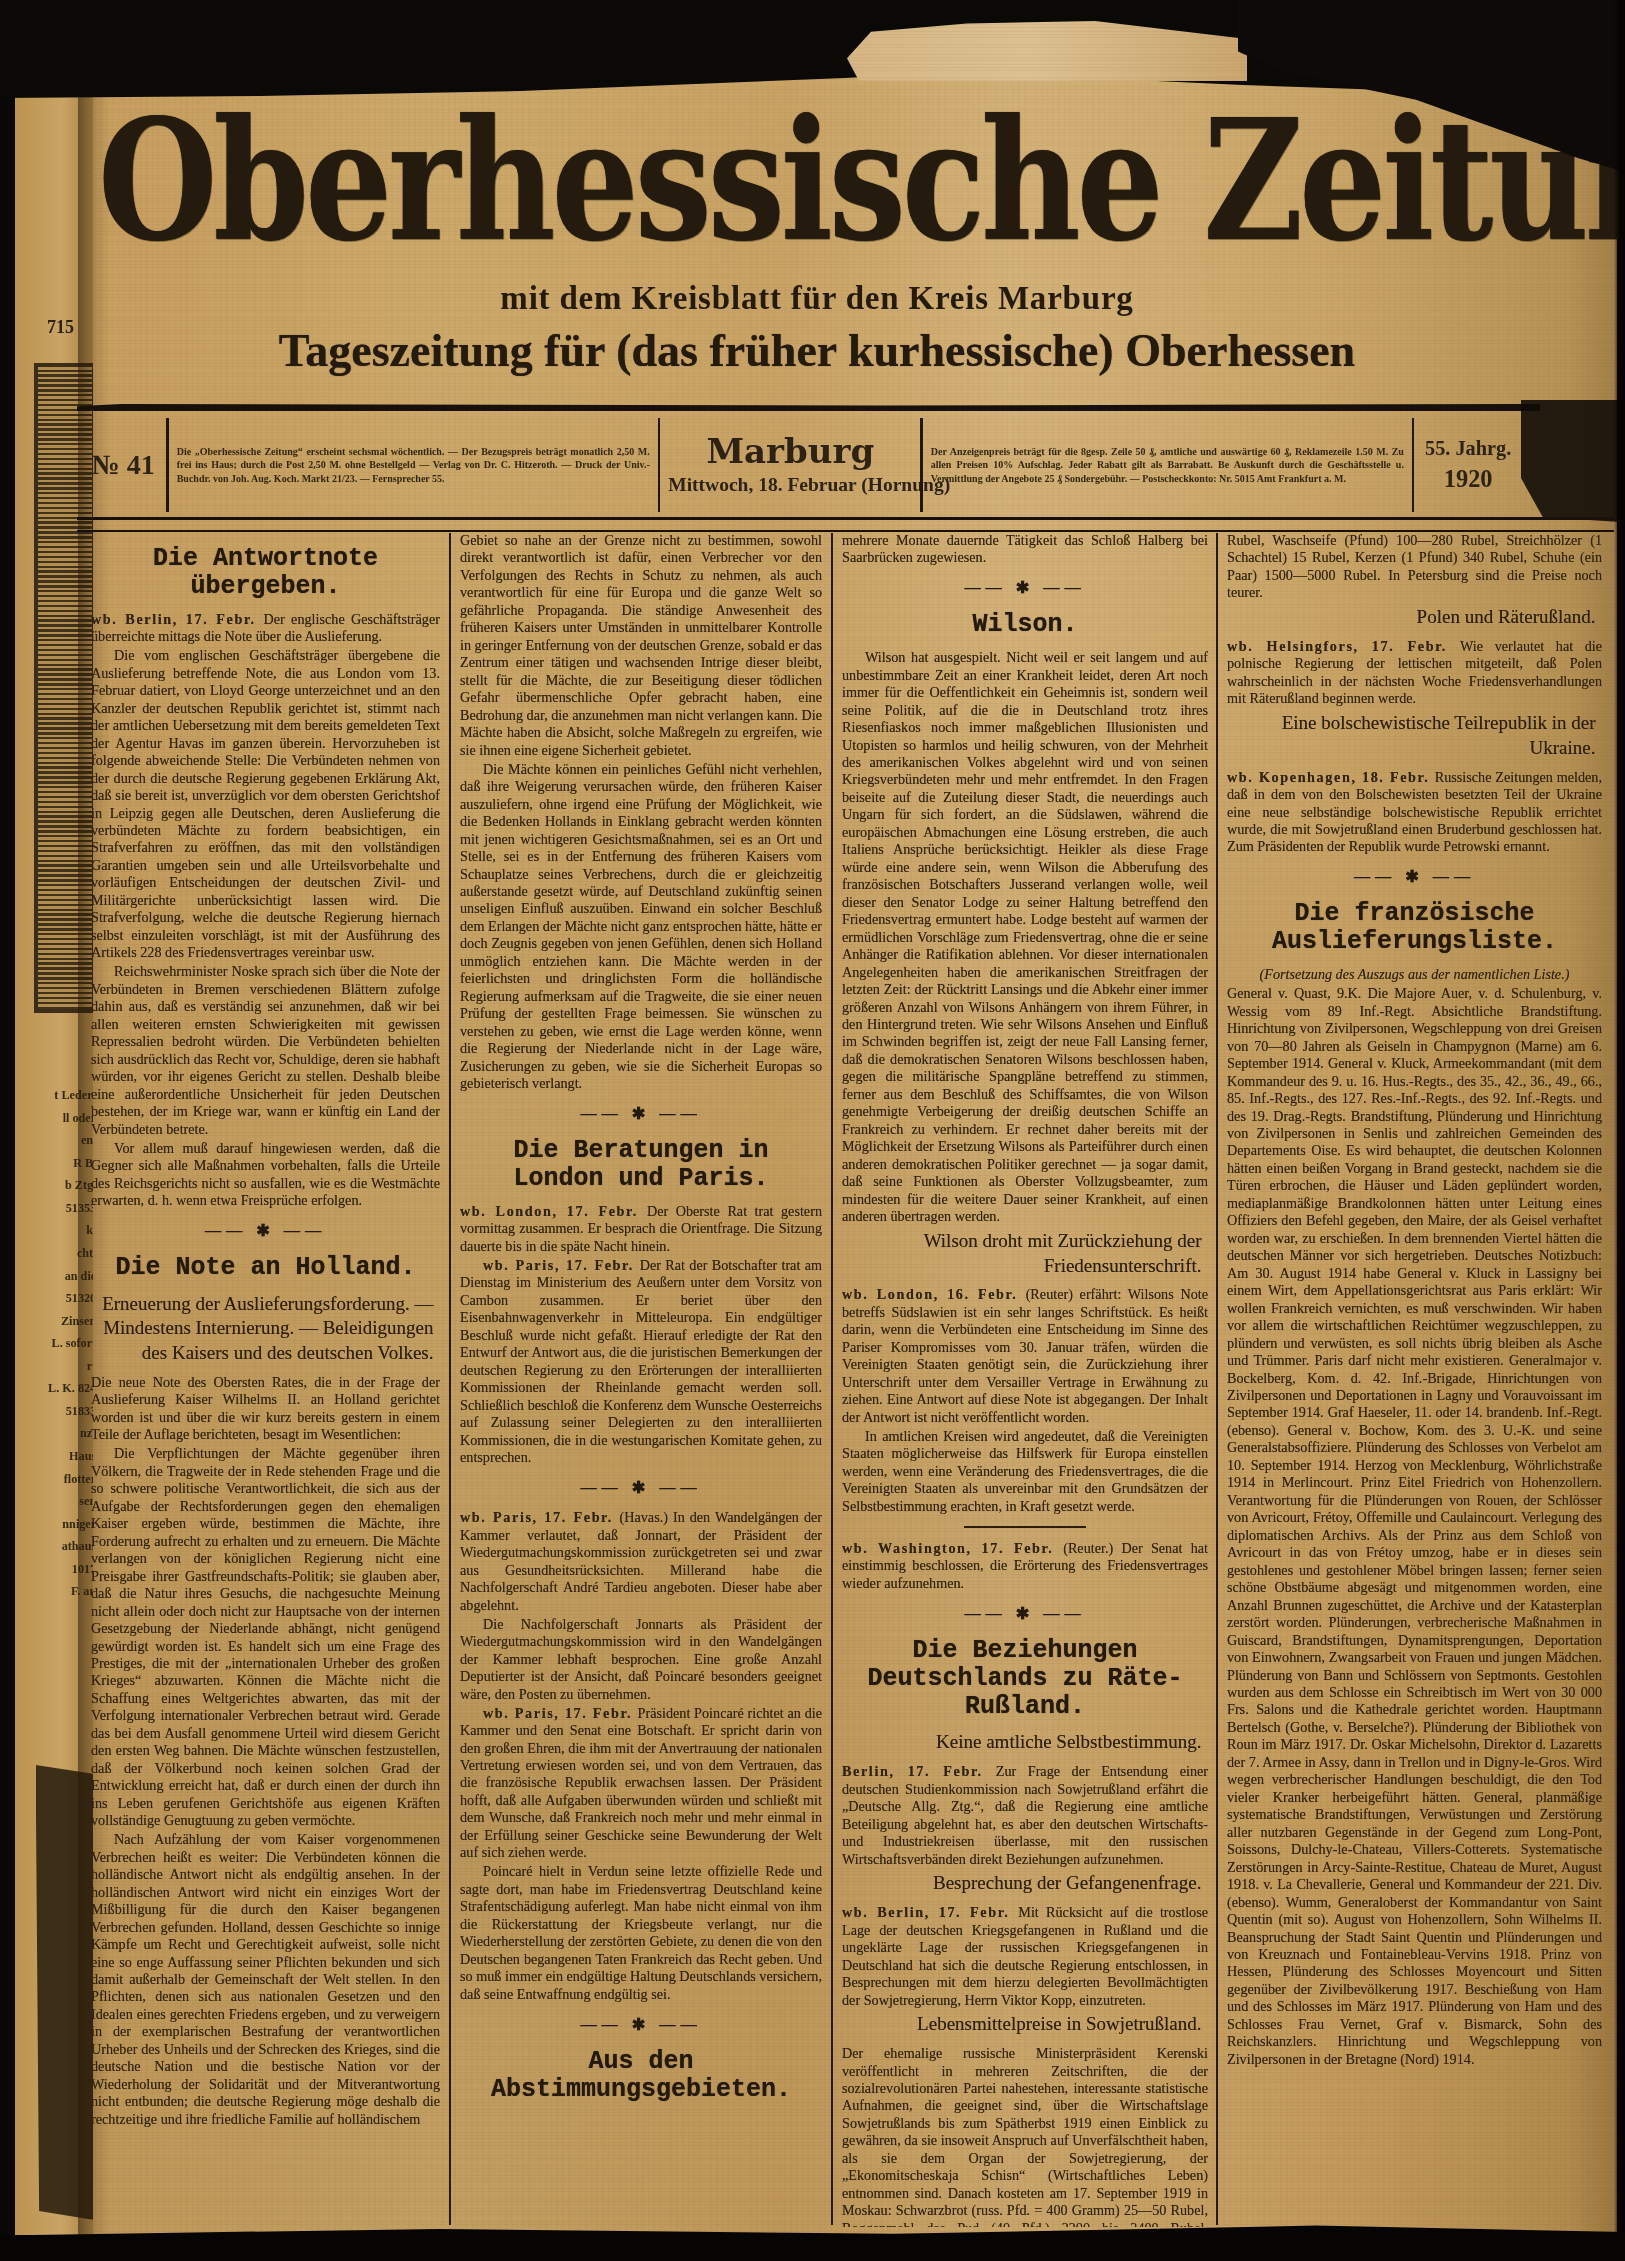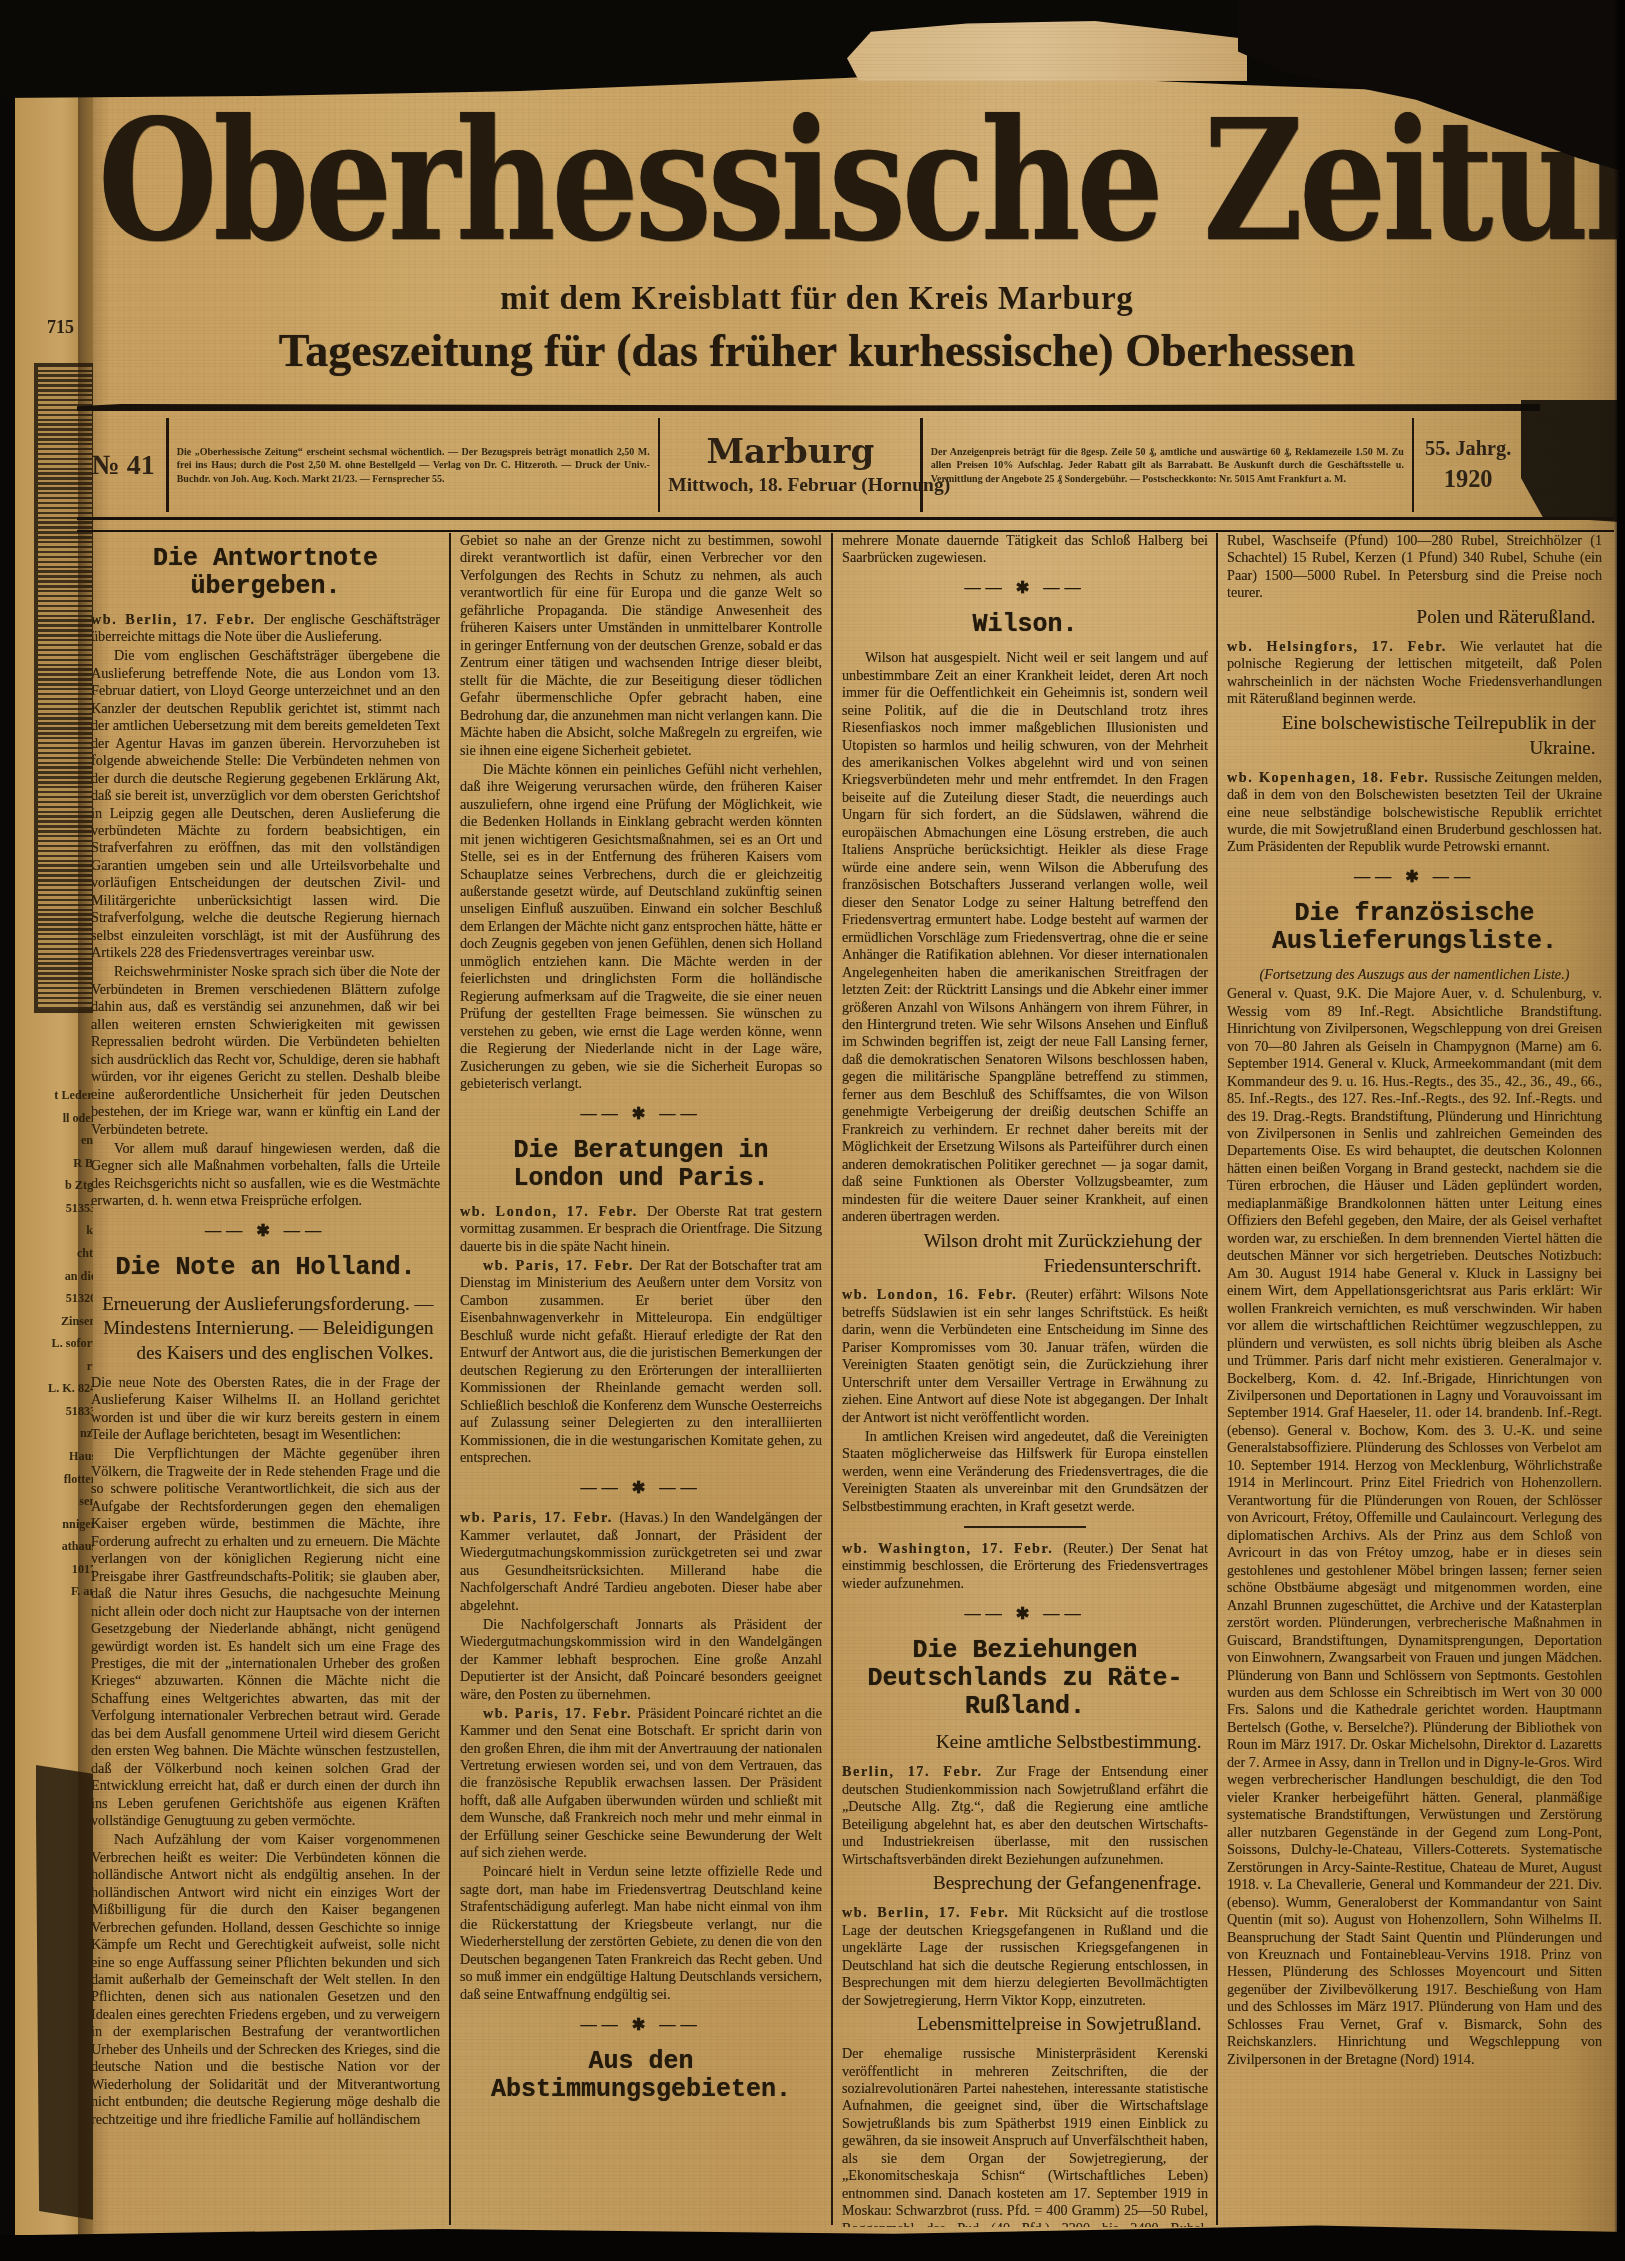--- a/index.html
+++ b/index.html
@@ -155,21 +155,21 @@
   <div class="colrule" style="left:1216px;"></div>
 
   <div class="col" style="left:91px;width:349px;">
       <div class="sec-headline">Die Antwortnote übergeben.</div>
       <div class="sec-para noindent"><span class="dateline">wb. Berlin, 17. Febr. </span>Der englische Geschäftsträger überreichte mittags die Note über die Auslieferung.</div>
       <div class="sec-para">Die vom englischen Geschäftsträger übergebene die Auslieferung betreffende Note, die aus London vom 13. Februar datiert, von Lloyd George unterzeichnet und an den Kanzler der deutschen Republik gerichtet ist, stimmt nach der amtlichen Uebersetzung mit dem bereits gemeldeten Text der Agentur Havas im ganzen überein. Hervorzuheben ist folgende abweichende Stelle: Die Verbündeten nehmen von der durch die deutsche Regierung gegebenen Erklärung Akt, daß sie bereit ist, unverzüglich vor dem obersten Gerichtshof in Leipzig gegen alle Deutschen, deren Auslieferung die verbündeten Mächte zu fordern beabsichtigen, ein Strafverfahren zu eröffnen, das mit den vollständigen Garantien umgeben sein und alle Urteilsvorbehalte und vorläufigen Entscheidungen der deutschen Zivil- und Militärgerichte unberücksichtigt lassen wird. Die Strafverfolgung, welche die deutsche Regierung hiernach selbst einzuleiten vorschlägt, ist mit der Ausführung des Artikels 228 des Friedensvertrages vereinbar usw.</div>
       <div class="sec-para">Reichswehrminister Noske sprach sich über die Note der Verbündeten in Bremen verschiedenen Blättern zufolge dahin aus, daß es verständig sei anzunehmen, daß wir bei allen weiteren ernsten Schwierigkeiten mit gewissen Repressalien bedroht würden. Die Verbündeten behielten sich ausdrücklich das Recht vor, Schuldige, deren sie habhaft würden, vor ihr eigenes Gericht zu stellen. Deshalb bleibe eine außerordentliche Unsicherheit für jeden Deutschen bestehen, der im Kriege war, wann er künftig ein Land der Verbündeten betrete.</div>
       <div class="sec-para">Vor allem muß darauf hingewiesen werden, daß die Gegner sich alle Maßnahmen vorbehalten, falls die Urteile des Reichsgerichts nicht so ausfallen, wie es die Westmächte erwarten, d. h. wenn etwa Freisprüche erfolgen.</div>
       <div class="sec-star">—— ✱ ——</div>
       <div class="sec-headline">Die Note an Holland.</div>
-      <div class="sec-kicker">Erneuerung der Auslieferungsforderung. — Mindestens Internierung. — Beleidigungen des Kaisers und des englischen Volkes.</div>
+      <div class="sec-kicker">Erneuerung der Auslieferungsforderung. — Mindestens Internierung. — Beleidigungen des Kaisers und des deutschen Volkes.</div>
       <div class="sec-para noindent">Die neue Note des Obersten Rates, die in der Frage der Auslieferung Kaiser Wilhelms II. an Holland gerichtet worden ist und über die wir kurz bereits gestern in einem Teile der Auflage berichteten, besagt im Wesentlichen:</div>
       <div class="sec-para">Die Verpflichtungen der Mächte gegenüber ihren Völkern, die Tragweite der in Rede stehenden Frage und die so schwere politische Verantwortlichkeit, die sich aus der Aufgabe der Rechtsforderungen gegen den ehemaligen Kaiser ergeben würde, bestimmen die Mächte, ihre Forderung aufrecht zu erhalten und zu erneuern. Die Mächte verlangen von der königlichen Regierung nicht eine Preisgabe ihrer Gastfreundschafts-Politik; sie glauben aber, daß die Natur ihres Gesuchs, die nachgesuchte Meinung nicht allein oder doch nicht zur Hauptsache von der internen Gesetzgebung der Niederlande abhängt, nicht genügend gewürdigt worden ist. Es handelt sich um eine Frage des Prestiges, die mit der „internationalen Urheber des großen Krieges“ abzuwarten. Können die Mächte nicht die Schaffung eines Weltgerichtes abwarten, das mit der Verfolgung internationaler Verbrechen betraut wird. Gerade das bei dem Ausfall genommene Urteil wird diesem Gericht den ersten Weg bahnen. Die Mächte wünschen festzustellen, daß der Völkerbund noch keinen solchen Grad der Entwicklung erreicht hat, daß er durch einen der durch ihn ins Leben gerufenen Gerichtshöfe aus eigenen Kräften vollständige Genugtuung zu geben vermöchte.</div>
       <div class="sec-para">Nach Aufzählung der vom Kaiser vorgenommenen Verbrechen heißt es weiter: Die Verbündeten können die holländische Antwort nicht als endgültig ansehen. In der holländischen Antwort wird nicht ein einziges Wort der Mißbilligung für die durch den Kaiser begangenen Verbrechen gefunden. Holland, dessen Geschichte so innige Kämpfe um Recht und Gerechtigkeit aufweist, solle nicht eine so enge Auffassung seiner Pflichten bekunden und sich damit außerhalb der Gemeinschaft der Welt stellen. In den Pflichten, denen sich aus nationalen Gesetzen und den Idealen eines gerechten Friedens ergeben, und zu verweigern in der exemplarischen Bestrafung der verantwortlichen Urheber des Unheils und der Schrecken des Krieges, sind die deutsche Nation und die bestische Nation vor der Wiederholung der Solidarität und der Mitverantwortung nicht entbunden; die deutsche Regierung möge deshalb die rechtzeitige und ihre friedliche Familie auf holländischem</div>
     </div>
   <div class="col" style="left:460px;width:362px;">
       <div class="sec-para noindent">Gebiet so nahe an der Grenze nicht zu bestimmen, sowohl direkt verantwortlich ist dafür, einen Verbrecher vor den Verfolgungen des Rechts in Schutz zu nehmen, als auch verantwortlich für eine für Europa und die ganze Welt so gefährliche Propaganda. Die ständige Anwesenheit des früheren Kaisers unter Umständen in unmittelbarer Kontrolle in geringer Entfernung von der deutschen Grenze, sobald er das Zentrum einer tätigen und wachsenden Intrige dieser bleibt, stellt für die Mächte, die zur Beseitigung dieser tödlichen Gefahr übermenschliche Opfer gebracht haben, eine Bedrohung dar, die anzunehmen man nicht verlangen kann. Die Mächte haben die Absicht, solche Maßregeln zu ergreifen, wie sie ihnen eine eigene Sicherheit gebietet.</div>
       <div class="sec-para">Die Mächte können ein peinliches Gefühl nicht verhehlen, daß ihre Weigerung verursachen würde, den früheren Kaiser auszuliefern, ohne irgend eine Prüfung der Möglichkeit, wie die Bedenken Hollands in Einklang gebracht werden könnten mit jenen wichtigeren Gesichtsmaßnahmen, sei es an Ort und Stelle, sei es in der Entfernung des früheren Kaisers vom Schauplatze seines Verbrechens, durch die er gleichzeitig außerstande gesetzt würde, auf Deutschland zukünftig seinen unseligen Einfluß auszuüben. Einwand ein solcher Beschluß dem Erlangen der Mächte nicht ganz entsprochen hätte, hätte er doch Zeugnis gegeben von jenen Gefühlen, denen sich Holland unmöglich entziehen kann. Die Mächte werden in der feierlichsten und dringlichsten Form die holländische Regierung aufmerksam auf die Tragweite, die sie einer neuen Prüfung der gestellten Frage beimessen. Sie wünschen zu verstehen zu geben, wie ernst die Lage werden könne, wenn die Regierung der Niederlande nicht in der Lage wäre, Zusicherungen zu geben, wie sie die Sicherheit Europas so gebieterisch verlangt.</div>
       <div class="sec-star">—— ✱ ——</div>
       <div class="sec-headline">Die Beratungen in London und Paris.</div>
       <div class="sec-para noindent"><span class="dateline">wb. London, 17. Febr. </span>Der Oberste Rat trat gestern vormittag zusammen. Er besprach die Orientfrage. Die Sitzung dauerte bis in die späte Nacht hinein.</div>

